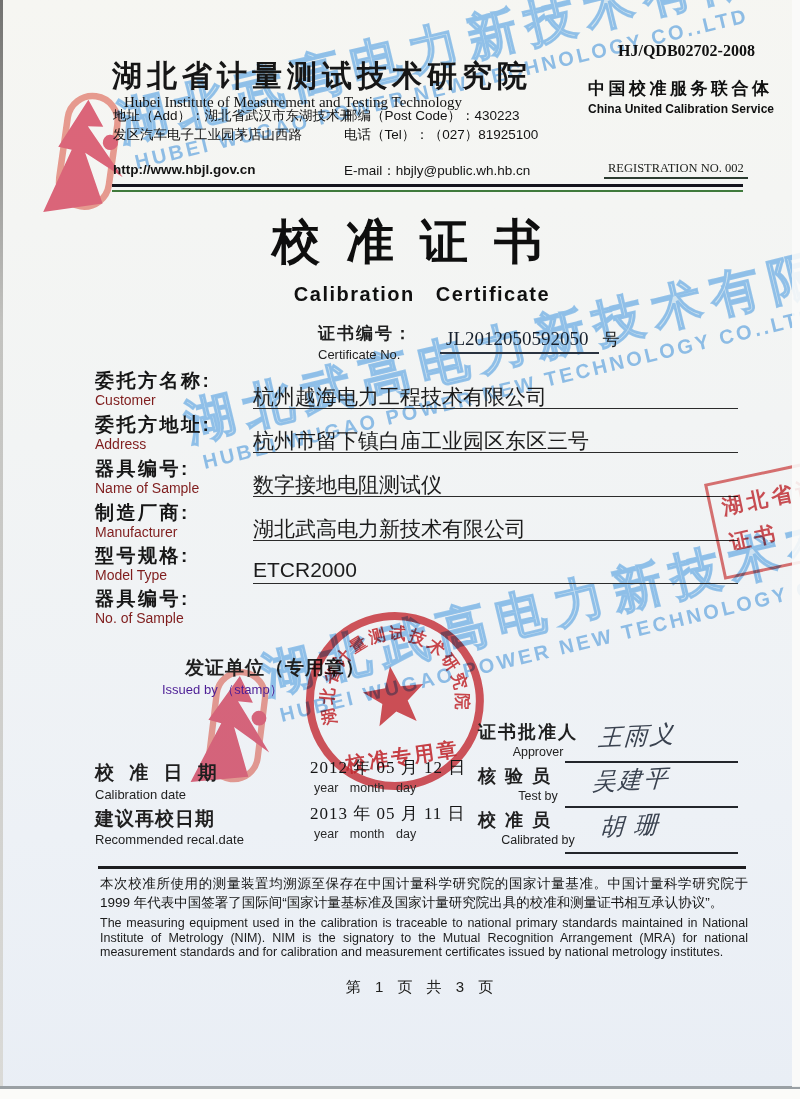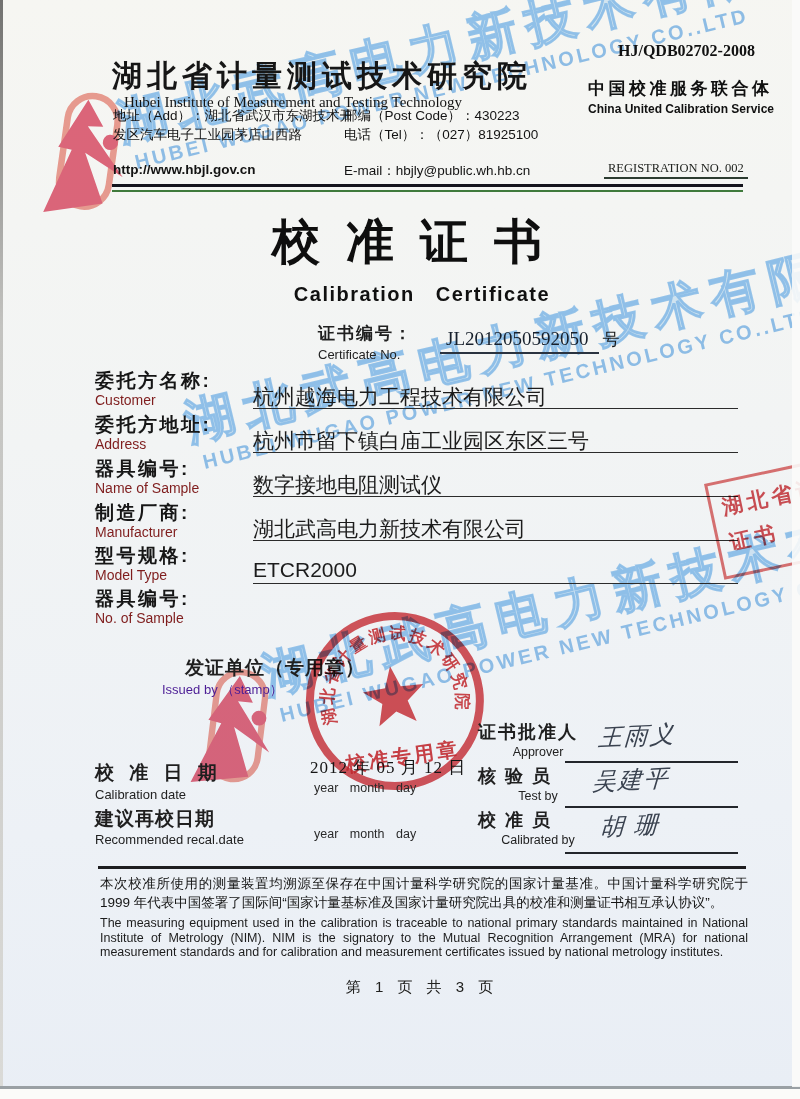--- a/index.html
+++ b/index.html
@@ -196,20 +196,21 @@
   <div class="sig" style="left:600px;top:810px;">胡 珊</div>
   <div class="abs sig-line" style="top:852px;"></div>
 
   <div class="abs dt-cn" style="top:760px;">校 准 日 期</div>
   <div class="abs dt-en" style="top:787px;">Calibration  date</div>
   <div class="abs dt-val" style="top:756px;">2012 年 05 月 12 日</div>
   <div class="abs dt-cap" style="top:781px;">year  month  day</div>
 
   <div class="abs dt-cn" style="top:806px;letter-spacing:1px;">建议再校日期</div>
   <div class="abs dt-en" style="top:832px;">Recommended recal.date</div>
+  <div class="abs dt-val" style="top:802px;">2013 年 05 月 11 日</div>
   <div class="abs dt-cap" style="top:827px;">year  month  day</div>
 
   <div class="abs hr-footer"></div>
   <div class="abs footer">
     <p class="cn">本次校准所使用的测量装置均溯源至保存在中国计量科学研究院的国家计量基准。中国计量科学研究院于 1999 年代表中国签署了国际间“国家计量基标准及国家计量研究院出具的校准和测量证书相互承认协议”。</p>
     <p class="en">The measuring equipment used in the calibration is traceable to national primary standards maintained in National Institute of Metrology (NIM). NIM is the signatory to the Mutual Recognition Arrangement (MRA) for national measurement standards and for calibration and measurement certificates issued by national metrology institutes.</p>
   </div>
   <div class="abs page-number">第 1 页 共 3 页</div>
 
   <div class="edge-left"></div>

